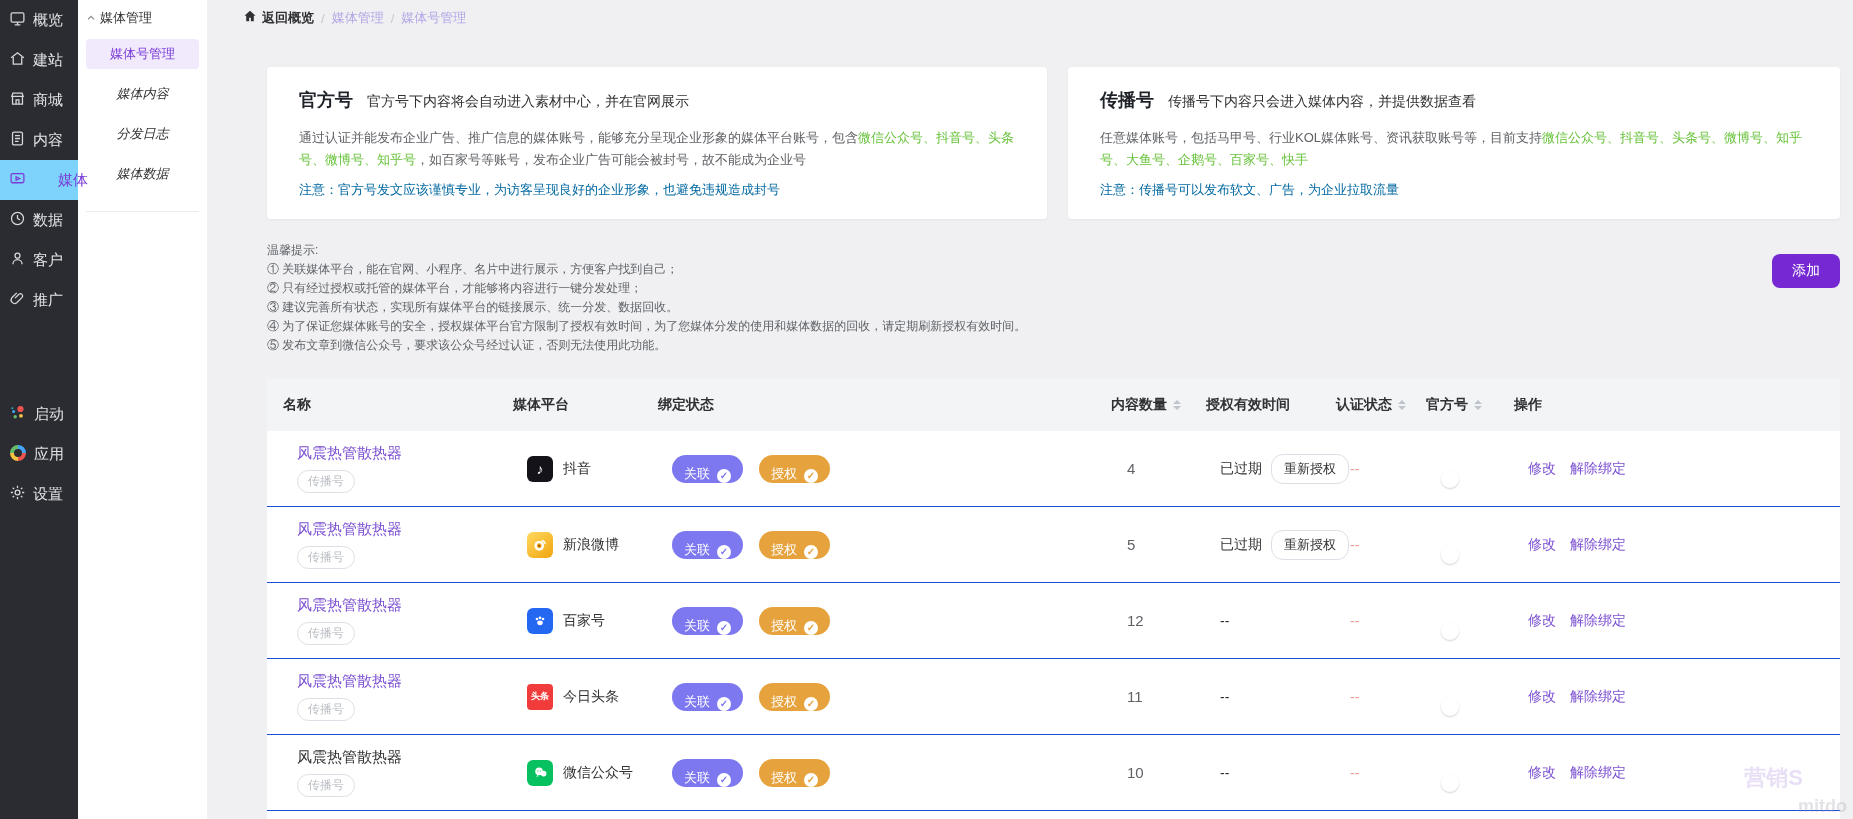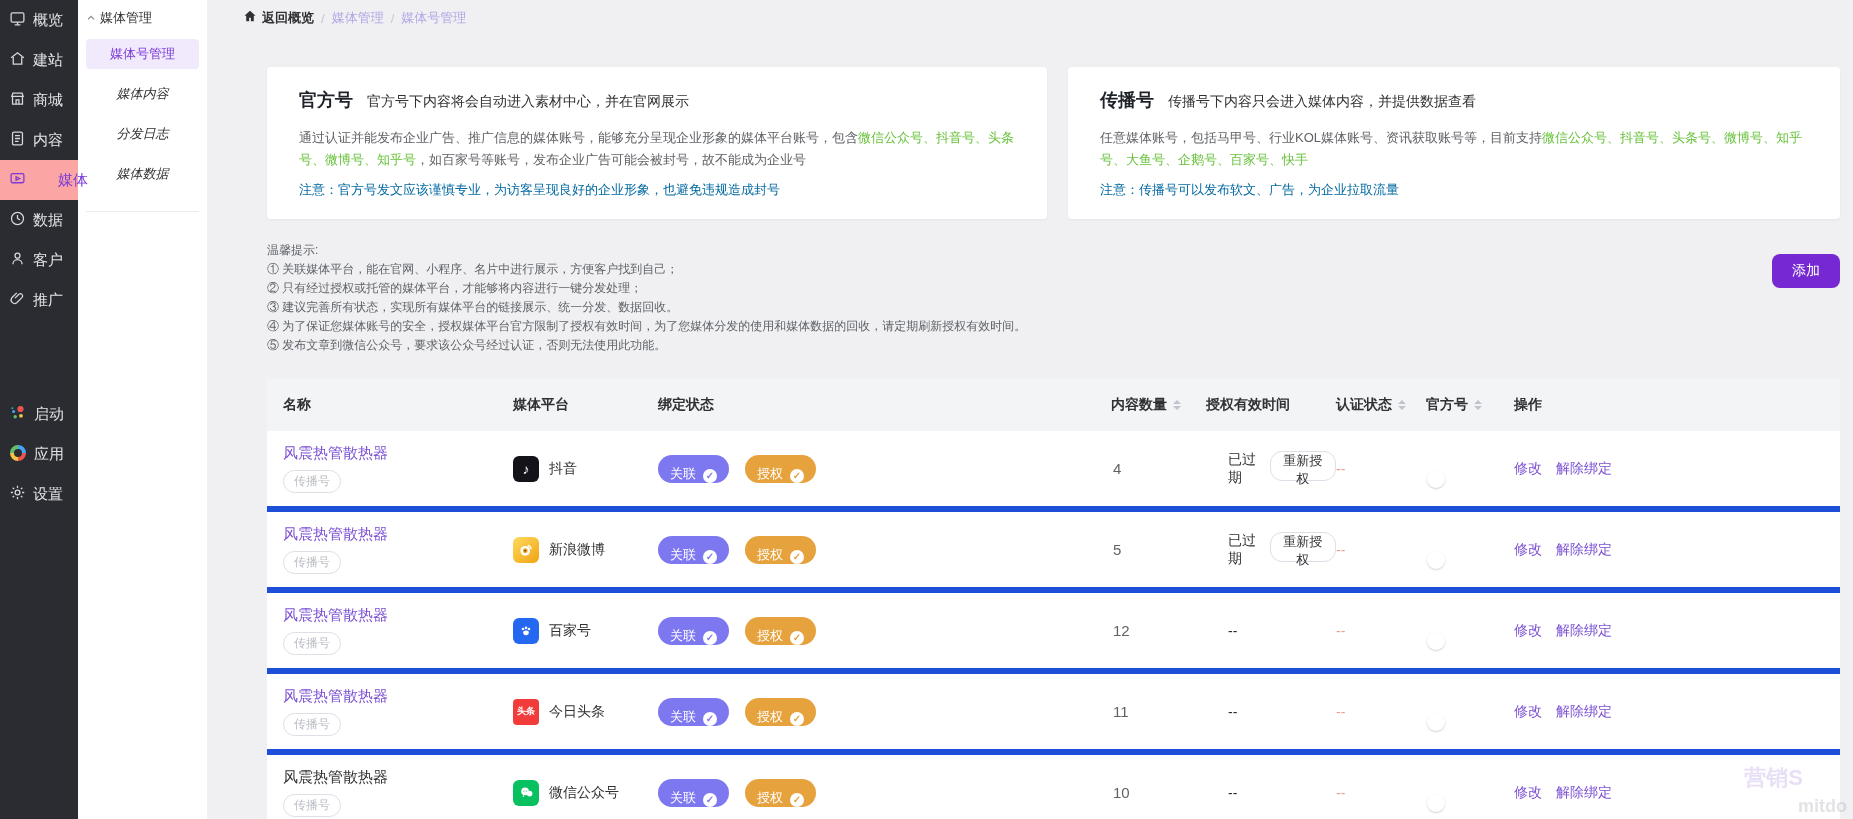--- a/index.html
+++ b/index.html
@@ -3,21 +3,21 @@
 <meta charset="utf-8">
 <style>
   html,body{margin:0;padding:0;background:#e9e9eb;}
   .app{position:relative;width:1853px;height:819px;background:#f0f0f2;overflow:hidden;
        font-family:"Liberation Sans",sans-serif;color:#303133;}
 
   
   .rail{position:absolute;left:0;top:0;width:78px;height:100%;background:#2a2c31;z-index:3;}
   .rail-item{height:40px;display:flex;align-items:center;gap:7px;padding-left:9px;
              color:#e3e3e6;font-size:15px;cursor:pointer;white-space:nowrap;}
-  .rail-item.active{background:#fca5a5;color:#7a3bd6;gap:32px;}
+  .rail-item.active{background:#7dd3fc;color:#7a3bd6;gap:32px;}
   .rail-item svg{flex:none;}
   .rail-bottom{position:absolute;top:394px;left:0;right:0;}
 
   
   .submenu{position:absolute;left:78px;top:0;width:129px;height:100%;background:#fff;z-index:2;}
   .submenu-head{display:flex;align-items:center;gap:4px;padding:9px 0 0 8px;font-size:13px;color:#303133;}
   .submenu-item{margin:12px 8px 0;height:30px;border-radius:4px;display:flex;align-items:center;
                 justify-content:center;font-size:13px;color:#303133;cursor:pointer;}
   .submenu-item + .submenu-item{margin-top:10px;font-style:italic;}
   .submenu-item.active{background:#f1eafc;color:#7a3bd6;}
@@ -49,21 +49,21 @@
   
   .table{margin:24px 13px 0 60px;background:#fff;}
   .t-grid{display:grid;grid-template-columns:246px 145px 453px 95px 130px 90px 88px 1fr;align-items:center;}
   .t-head{background:#f3f4f6;height:52px;font-size:14px;font-weight:700;color:#303133;}
   .th{display:flex;align-items:center;gap:4px;}
   .th.first{padding-left:16px;}
   .sort{display:inline-flex;flex-direction:column;margin-left:2px;}
   .sort i{display:block;width:0;height:0;border:4px solid transparent;}
   .sort .up{border-bottom-color:#c0c4cc;margin-bottom:2px;}
   .sort .down{border-top-color:#c0c4cc;}
-  .t-row{height:75px;border-bottom:6px solid #1d4ed8;background:#fff;}
+  .t-row{height:75px;border-bottom:1px solid #1d4ed8;background:#fff;padding-left:14px;}
   .cell-name{padding-left:16px;}
   .name-link{font-size:15px;color:#7b50d2;cursor:pointer;}
   .name-link.plain{color:#303133;cursor:default;}
   .tag{display:inline-block;margin-top:7px;padding:2px 10px;border:1px solid #dcdfe6;border-radius:12px;
        font-size:12px;color:#b8bcc2;}
   .cell-platform{display:flex;align-items:center;gap:10px;font-size:14px;color:#303133;}
   .picon{width:26px;height:26px;border-radius:6px;display:flex;align-items:center;justify-content:center;flex:none;}
   .picon.douyin{background:#15131a;color:#fff;font-size:14px;font-weight:700;}
   .picon.weibo{background:linear-gradient(140deg,#ffd95e,#f0a411);}
   .picon.baijia{background:#2468f2;}
@@ -73,21 +73,21 @@
   .cell-bind{display:flex;gap:16px;}
   .pill{height:28px;padding:0 12px;border-radius:15px;display:flex;align-items:flex-end;gap:7px;
         color:#fff;font-size:13px;border:none;cursor:pointer;}
   .pill-link{background:#7d78f0;}
   .pill-auth{background:#e6a23c;}
   .chk{width:14px;height:14px;border-radius:50%;background:#fff;display:flex;align-items:center;
        justify-content:center;font-size:10px;font-weight:700;}
   .pill-link .chk{color:#7d78f0;}
   .pill-auth .chk{color:#e6a23c;}
   .cell-count{font-size:15px;color:#606266;padding-left:2px;}
-  .cell-auth{display:flex;gap:9px;font-size:14px;color:#303133;margin-left:22px;}
+  .cell-auth{display:flex;align-items:center;gap:9px;font-size:14px;color:#303133;}
   .reauth-btn{height:30px;padding:0 12px;background:#fff;border:1px solid #dcdfe6;border-radius:12px;
               font-size:13px;color:#303133;cursor:pointer;}
   .cell-cert{font-size:14px;color:#eb9e94;}
   .toggle{width:40px;height:20px;border-radius:10px;background:#dfe1e6;position:relative;cursor:pointer;}
   .toggle::after{content:"";position:absolute;left:1px;top:1px;width:18px;height:18px;border-radius:50%;
                  background:#fff;box-shadow:0 1px 2px rgba(0,0,0,.18);}
   .cell-actions{display:flex;gap:14px;font-size:14px;}
   .act{color:#7b50d2;cursor:pointer;white-space:nowrap;}
   .t-filler{height:16px;background:#fff;}
 

